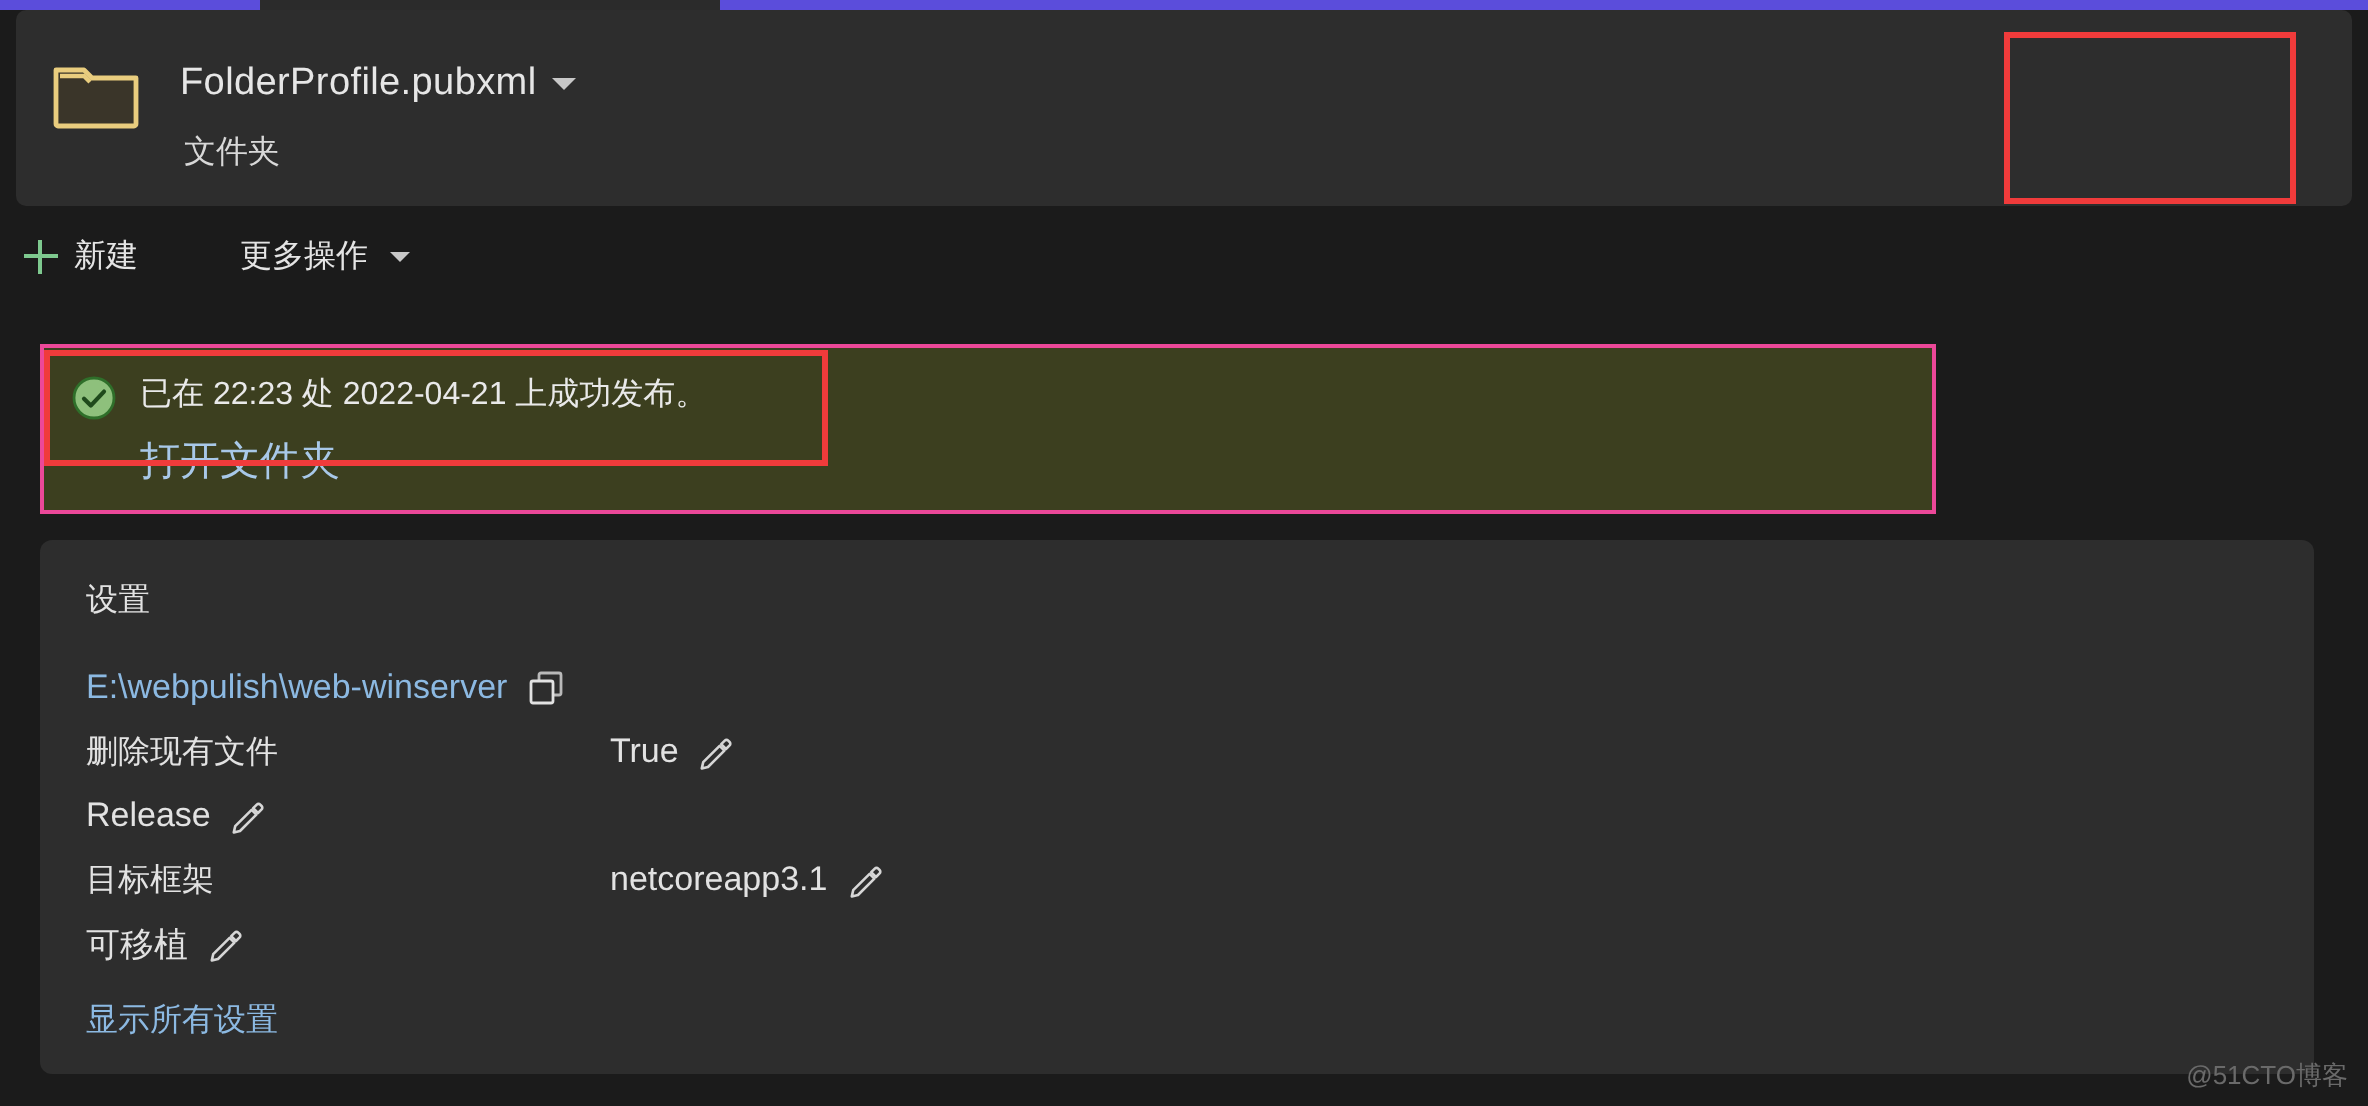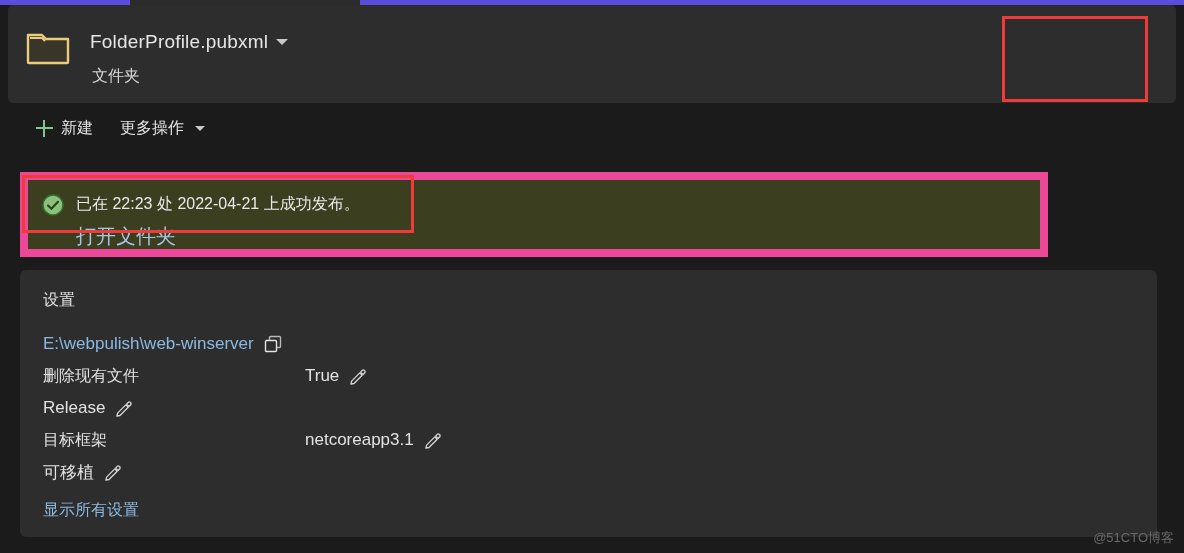--- a/index.html
+++ b/index.html
@@ -66,40 +66,40 @@
   #annot-banner  { left: 22px;  top: 175px; width: 392px; height: 58px; }
 
   
   .toolbar {
     position: absolute; left: 0; top: 108px; width: 1184px; height: 48px;
   }
   .tb-item {
     position: absolute; display: flex; align-items: center; gap: 8px;
     cursor: pointer;
   }
-  #tb-new { left: 36px; top: 10px; }
+  #tb-new { left: 12px; top: 10px; }
   #tb-more { left: 120px; top: 10px; }
   .plus-icon { width: 17px; height: 17px; position: relative; }
   .plus-icon::before, .plus-icon::after {
     content: ""; position: absolute; background: #7ec98f;
   }
   .plus-icon::before { left: 7px; top: 0; width: 2px; height: 17px; }
   .plus-icon::after  { left: 0; top: 7px; width: 17px; height: 2px; }
   .tb-label { font-size: 16px; color: #e4e4e4; }
   .tb-caret {
     width: 0; height: 0; margin-left: 3px;
     border-left: 5px solid transparent;
     border-right: 5px solid transparent;
     border-top: 5px solid #c8c8c8;
   }
 
   
   .banner {
-    position: absolute; left: 20px; top: 172px; width: 1028px; height: 85px;
-    background: #3c3f1f; border: 8px solid #ec4899;
+    position: absolute; left: 20px; top: 172px; width: 948px; height: 85px;
+    background: #3c3f1f; border: 2px solid #ec4899;
   }
   .check-icon { position: absolute; left: 14px; top: 14px; width: 22px; height: 22px; }
   .banner-text {
     position: absolute; left: 48px; top: 12px;
     font-size: 16px; color: #e9e9e9; line-height: 24px;
   }
   .banner-link {
     position: absolute; left: 48px; top: 43px;
     font-size: 20px; color: #a8c8e8; text-decoration: none; cursor: pointer;
   }

